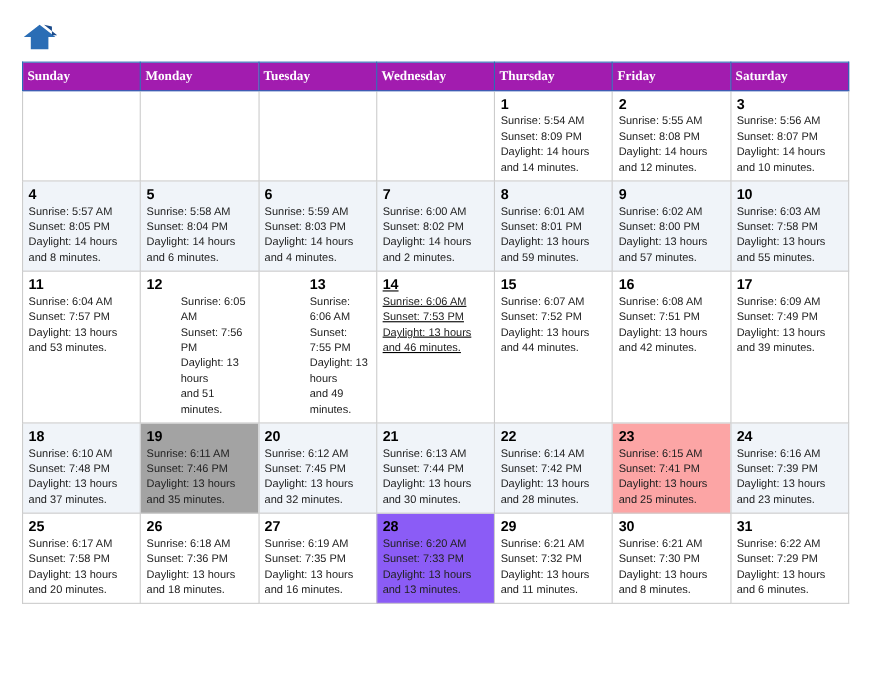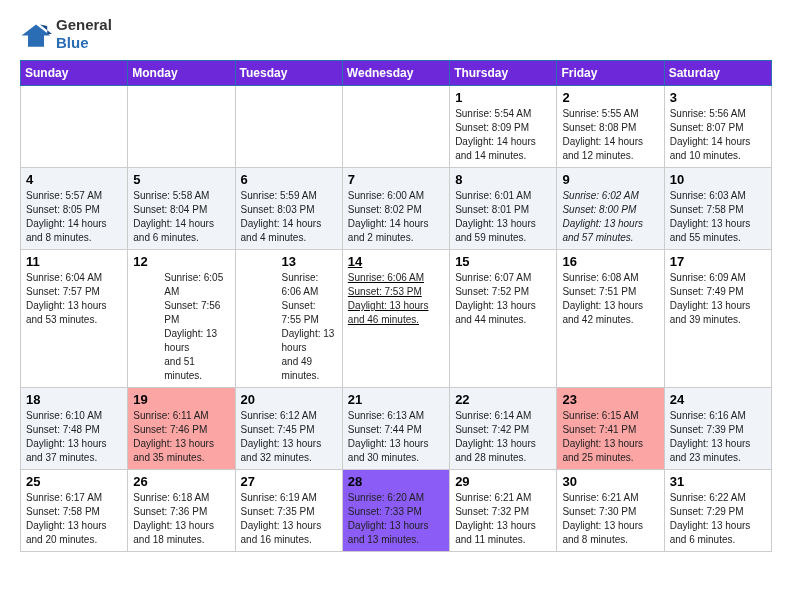--- a/index.html
+++ b/index.html
@@ -72,36 +72,32 @@
     }
     .empty-cell {
       background: #fff;
     }
     tr:nth-child(even) td {
       background-color: #f9f9f9;
     }
     tr:nth-child(odd) td {
       background-color: #fff;
     }
-    .calendar-table thead tr th { background-color: #6d28d9; }
+    .calendar-table thead tr th { background-color: #a21caf; font-family: Liberation Serif, serif; }
   </style>
 </head>
 <body>
 
 <div class="header">
   <div class="logo">
     <svg class="logo-icon" viewBox="0 0 40 40">
       <rect x="0" y="0" width="40" height="40" fill="white"></rect>
       <polygon points="20,8 38,22 30,22 30,36 10,36 10,22 2,22" fill="#2a6db5"></polygon>
       <polygon points="25,8 40,20 34,20 34,10 25,8" fill="#1a4a8a"></polygon>
     </svg>
-    <div>
-      <span class="logo-general" style="font-size:15px;font-weight:bold;color:#333;">General</span><br>
-      <span class="logo-blue" style="font-size:15px;font-weight:bold;color:#2a6db5;">Blue</span>
-    </div>
   </div>
   <div class="title-block">
     <div class="calendar-title"></div>
     <div class="calendar-subtitle"></div>
   </div>
 </div>
 
 <table class="calendar-table">
   <thead>
     <tr>
@@ -173,21 +169,21 @@
         </td>
         <td style="background-color: rgb(240, 244, 249);">
           <span class="day-number">8</span>
           <div class="day-info" style="white-space: pre-line;">Sunrise: 6:01 AM
 Sunset: 8:01 PM
 Daylight: 13 hours
 and 59 minutes.</div>
         </td>
         <td style="background-color: rgb(240, 244, 249);">
           <span class="day-number">9</span>
-          <div class="day-info" style="white-space: pre-line; font-style: italic;">Sunrise: 6:02 AM
+          <div class="day-info" style="white-space: pre-line;">Sunrise: 6:02 AM
 Sunset: 8:00 PM
 Daylight: 13 hours
 and 57 minutes.</div>
         </td>
         <td style="background-color: rgb(240, 244, 249); margin-top: 21px;">
           <span class="day-number">10</span>
           <div class="day-info" style="white-space: pre-line;">Sunrise: 6:03 AM
 Sunset: 7:58 PM
 Daylight: 13 hours
 and 55 minutes.</div>
@@ -245,21 +241,21 @@
         </td>
       </tr>
       <tr>
         <td style="background-color: rgb(240, 244, 249);">
           <span class="day-number">18</span>
           <div class="day-info" style="white-space: pre-line;">Sunrise: 6:10 AM
 Sunset: 7:48 PM
 Daylight: 13 hours
 and 37 minutes.</div>
         </td>
-        <td style="background-color: #fca5a5;">
+        <td style="background-color: #a3a3a3;">
           <span class="day-number">19</span>
           <div class="day-info" style="white-space: pre-line;">Sunrise: 6:11 AM
 Sunset: 7:46 PM
 Daylight: 13 hours
 and 35 minutes.</div>
         </td>
         <td style="background-color: rgb(240, 244, 249);">
           <span class="day-number">20</span>
           <div class="day-info" style="white-space: pre-line;">Sunrise: 6:12 AM
 Sunset: 7:45 PM

